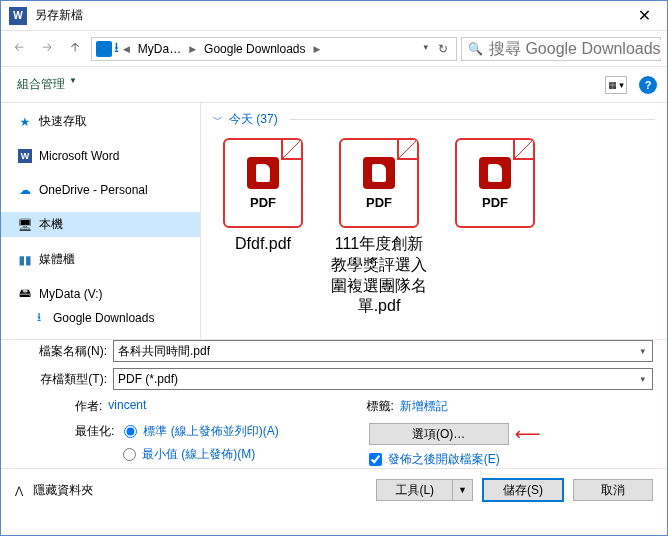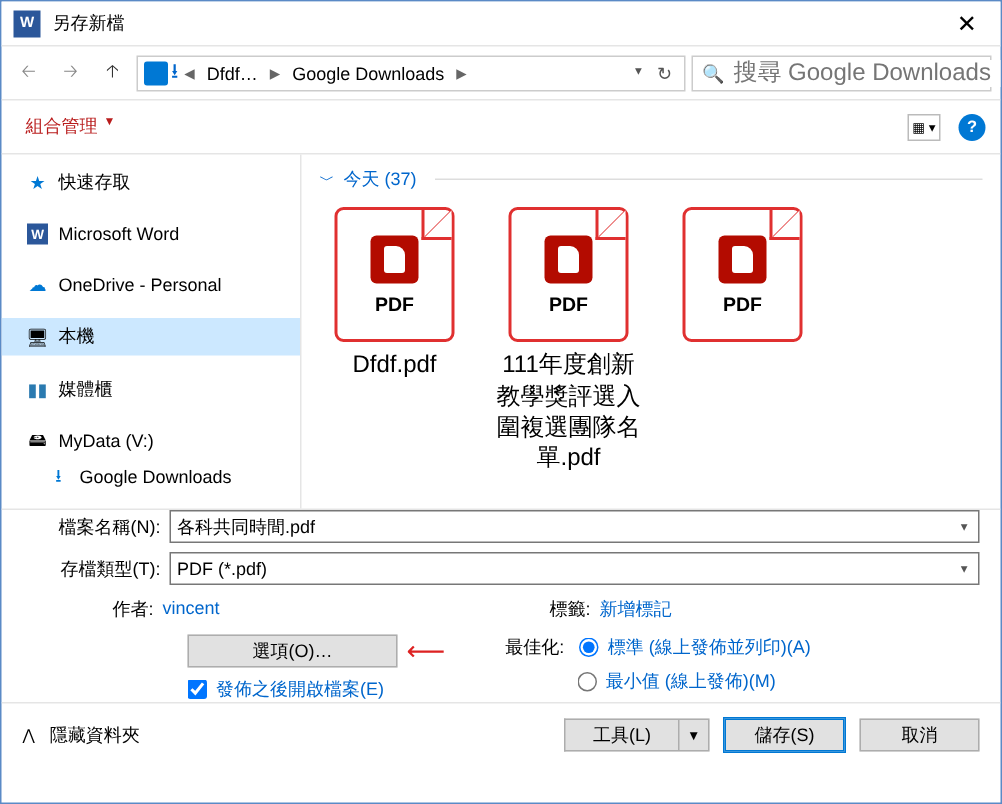--- a/index.html
+++ b/index.html
@@ -16,21 +16,21 @@
 .breadcrumb { flex: 1; height: 24px; border: 1px solid #ccc; display: flex; align-items: center; padding: 0 4px; gap: 2px; }
 .bc-icon { width:16px; height:16px; background:#0078d4; border-radius:2px; }
 .bc-ico2 { font-size:14px; color:#0066cc; }
 .bc-part { padding: 2px 4px; }
 .bc-sep { font-size: 9px; color: #666; padding: 0 2px; }
 .bc-end { margin-left: auto; display:flex; gap:10px; margin-right:4px; color:#555; }
 .searchbox { width: 200px; height: 24px; border: 1px solid #ccc; display: flex; align-items: center; padding: 0 6px; gap: 6px; color: #888; }
 .searchbox input { border: none; outline: none; flex: 1; color: #0f766e; font-size: 16px; }
 
 .toolbar { height: 36px; display: flex; align-items: center; padding: 0 10px; gap: 12px; border-bottom: 1px solid #e5e5e5; }
-.tbtn { display: flex; gap: 4px; color: #b91c1c; padding: 4px 6px; }
+.tbtn { display: flex; gap: 4px; color: #14532d; padding: 4px 6px; }
 .tbtn .arr { font-size: 8px; }
 .spacer { flex: 1; }
 .view-ico { width: 22px; height: 18px; border: 1px solid #bbb; display:flex; align-items:center; justify-content:center; font-size:9px; }
 .help { width: 18px; height: 18px; border-radius: 50%; background: #0078d4; color: #fff; display: flex; align-items: center; justify-content: center; font-weight: bold; font-size: 11px; }
 
 .body { display: flex; height: 236px; }
 .sidebar { width: 200px; border-right: 1px solid #e5e5e5; padding: 6px 0; overflow: hidden; }
 .s-item { display: flex; align-items: center; gap: 6px; padding: 4px 8px 4px 16px; }
 .s-item.sel { background: #cce8ff; }
 .s-item .ico { width: 16px; height: 16px; display: flex; align-items: center; justify-content: center; font-size: 12px; }
@@ -86,21 +86,21 @@
 </div>
 
 <div class="navbar">
   <div class="nav-btn">🡠</div>
   <div class="nav-btn">🡢</div>
   <div class="nav-btn en">🡡</div>
   <div class="breadcrumb">
     <span class="bc-icon"></span>
     <span class="bc-ico2">⭳</span>
     <span class="bc-sep">◀</span>
-    <span class="bc-part">Dfdf…</span>
+    <span class="bc-part">MyDa…</span>
     <span class="bc-sep">▶</span>
     <span class="bc-part">Google Downloads</span>
     <span class="bc-sep">▶</span>
     <span class="bc-end">
         <span style="font-size:9px">▾</span>
         <span>↻</span>
       </span>
   </div>
   <div class="searchbox">
     <span>🔍</span>
@@ -216,39 +216,39 @@
         <span>作者:</span>
         <span class="meta-val">vincent</span>
       </div>
     <div style="width:160px"></div>
     <div class="meta-item">
         <span>標籤:</span>
         <span class="meta-val">新增標記</span>
       </div>
   </div>
   <div class="opt-area">
-    <div class="opt-col" style="margin-left:50px">
-      <div style="display:flex;align-items:center">
-          <button class="btn" style="width:140px">選項(O)…</button>
-          <span class="arrow-ann">⟵</span>
-        </div>
-      <div class="radio">
-          <input type="checkbox" checked="" style="">
-          <span class="opt-link">發佈之後開啟檔案(E)</span>
-        </div>
-    </div>
     <div class="opt-col">
       <div class="radio">
           <span style="margin-right:4px">最佳化:</span>
           <input type="radio" checked="" style="">
           <span class="opt-link">標準 (線上發佈並列印)(A)</span>
         </div>
       <div class="radio" style="padding-left:48px">
           <input type="radio" style="">
           <span class="opt-link">最小值 (線上發佈)(M)</span>
+        </div>
+    </div>
+    <div class="opt-col" style="margin-left:50px">
+      <div style="display:flex;align-items:center">
+          <button class="btn" style="width:140px">選項(O)…</button>
+          <span class="arrow-ann">⟵</span>
+        </div>
+      <div class="radio">
+          <input type="checkbox" checked="" style="">
+          <span class="opt-link">發佈之後開啟檔案(E)</span>
         </div>
     </div>
   </div>
 </div>
 
 <div class="footer">
   <span class="exp">⋀</span>
   <span>隱藏資料夾</span>
   <div class="spacer"></div>
   <div class="split">

